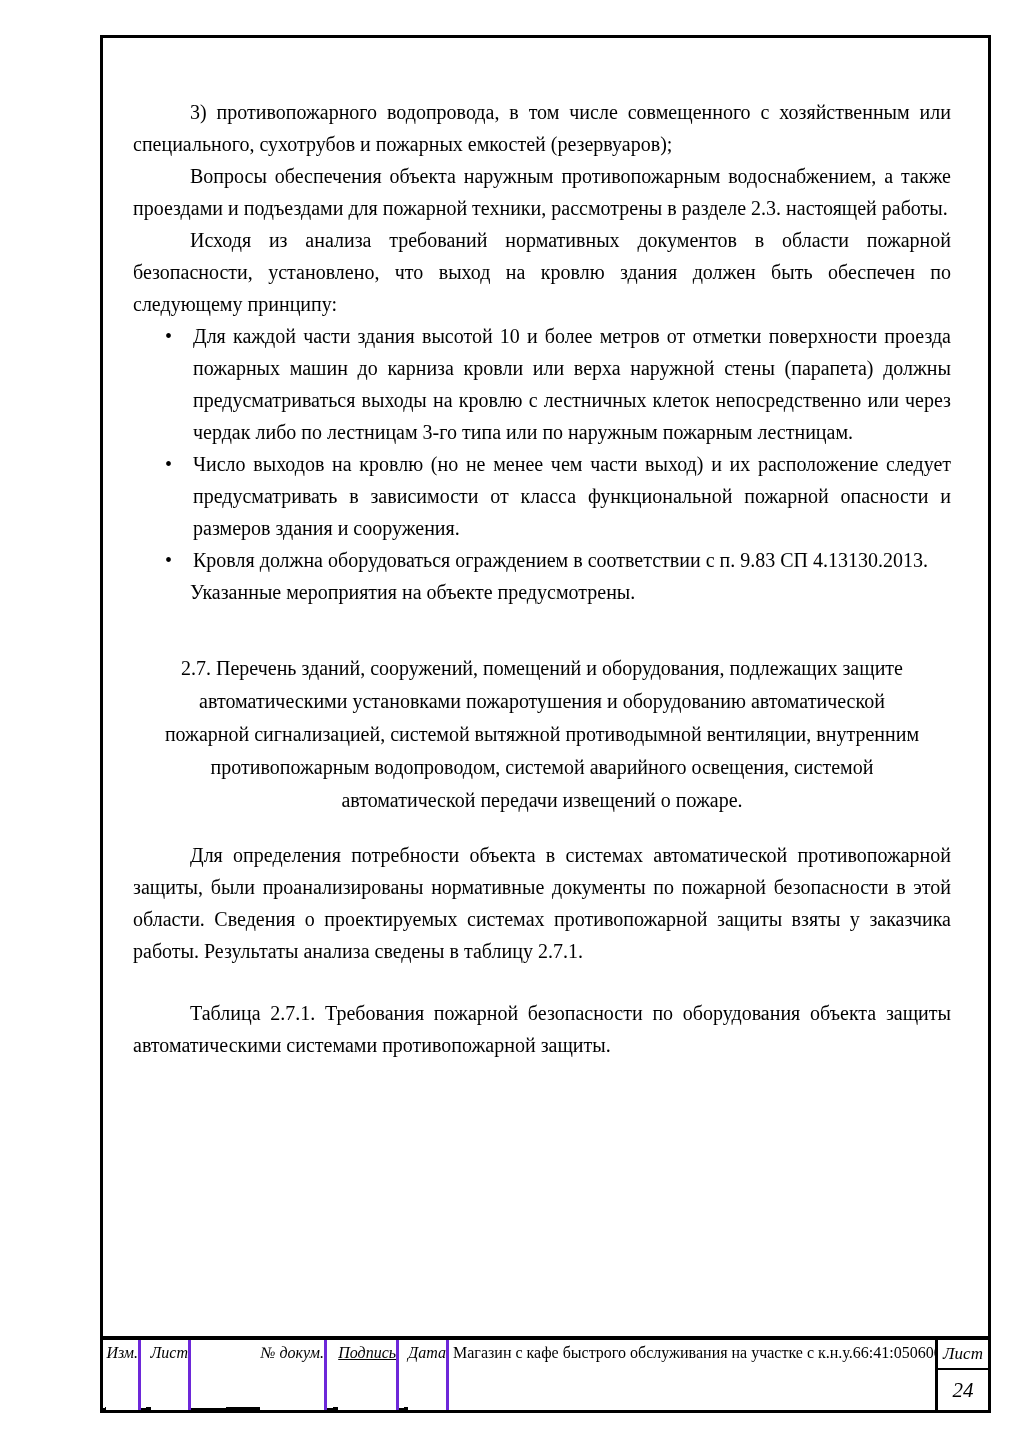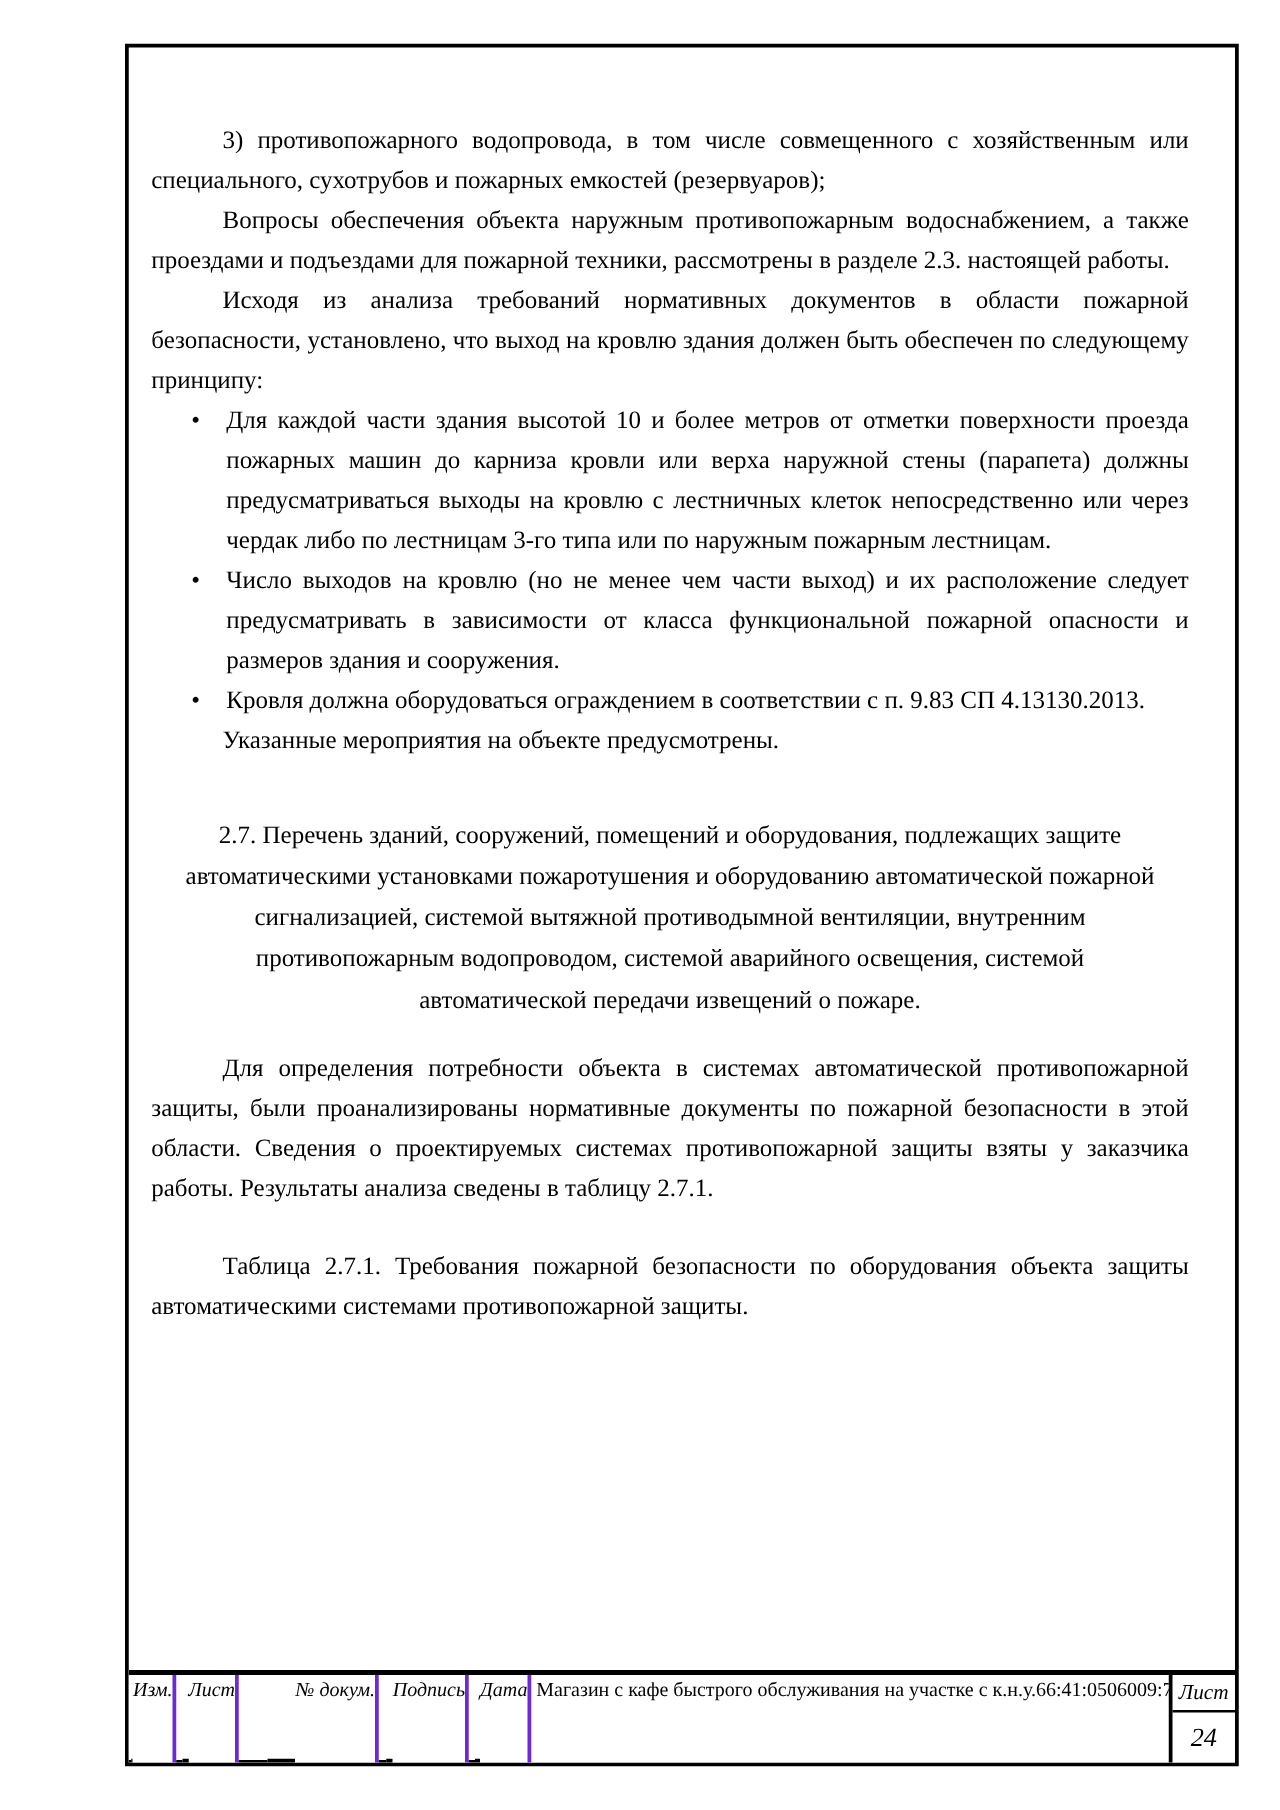--- a/index.html
+++ b/index.html
@@ -12,21 +12,21 @@
   .page { position:relative; width:1024px; height:1448px; background:#fff; overflow:hidden; }
 
   .page-frame {
     position:absolute; left:100px; top:35px;
     width:891px; height:1378px;
     border:3px solid #000;
   }
 
   .content {
     position:absolute; top:0; left:0; right:0; bottom:74px;
-    padding:58px 37px 0 18px;
+    padding:58px 37px 0 30px;
     font-size:20px; line-height:32px;
     overflow:hidden;
   }
   .body-par { text-align:justify; text-indent:57px; }
   .bullet-list { list-style:none; margin:0 0 0 60px; }
   .bullet-item { position:relative; text-align:justify; }
   .bullet-item::before {
     content:"\2022";
     position:absolute; left:-28px; top:0;
     font-size:20px;
@@ -41,22 +41,22 @@
 
   .title-block {
     position:absolute; left:0; right:0; bottom:0; height:74px;
     border-top:4px solid #000;
     display:flex;
     background:#fff;
   }
   .stamp-col { display:flex; border-right:3px solid #6d28d9; }
   .col-izm { width:38px; }
   .col-list { width:50px; }
-  .col-dokum { width:112px; }
-  .col-podpis { width:72px; }
+  .col-dokum { width:136px; }
+  .col-podpis { width:72px;text-decoration:underline; }
   .col-data { width:50px; }
   .stamp-cell { flex:1; border-bottom:2px solid #000; }
   .stamp-cell.mid { border-bottom:3px solid #000; }
   .stamp-label-cell {
     height:25px; display:flex; align-items:center; justify-content:center;
     font-style:italic; font-size:16px; white-space:nowrap;
   }
   .title-cell {
     flex:1; border-right:3px solid #000;
     text-align:center; font-size:16px; line-height:24px;

